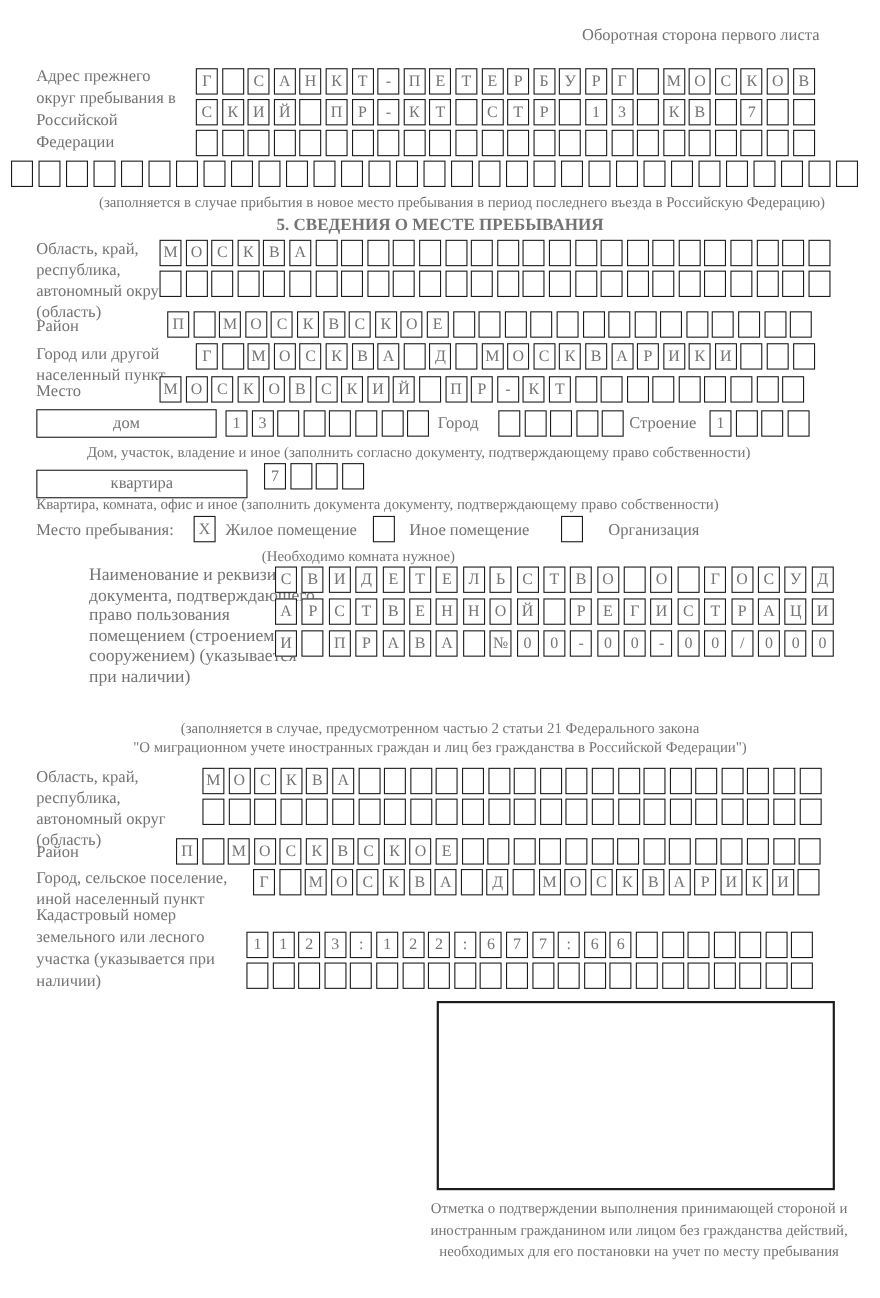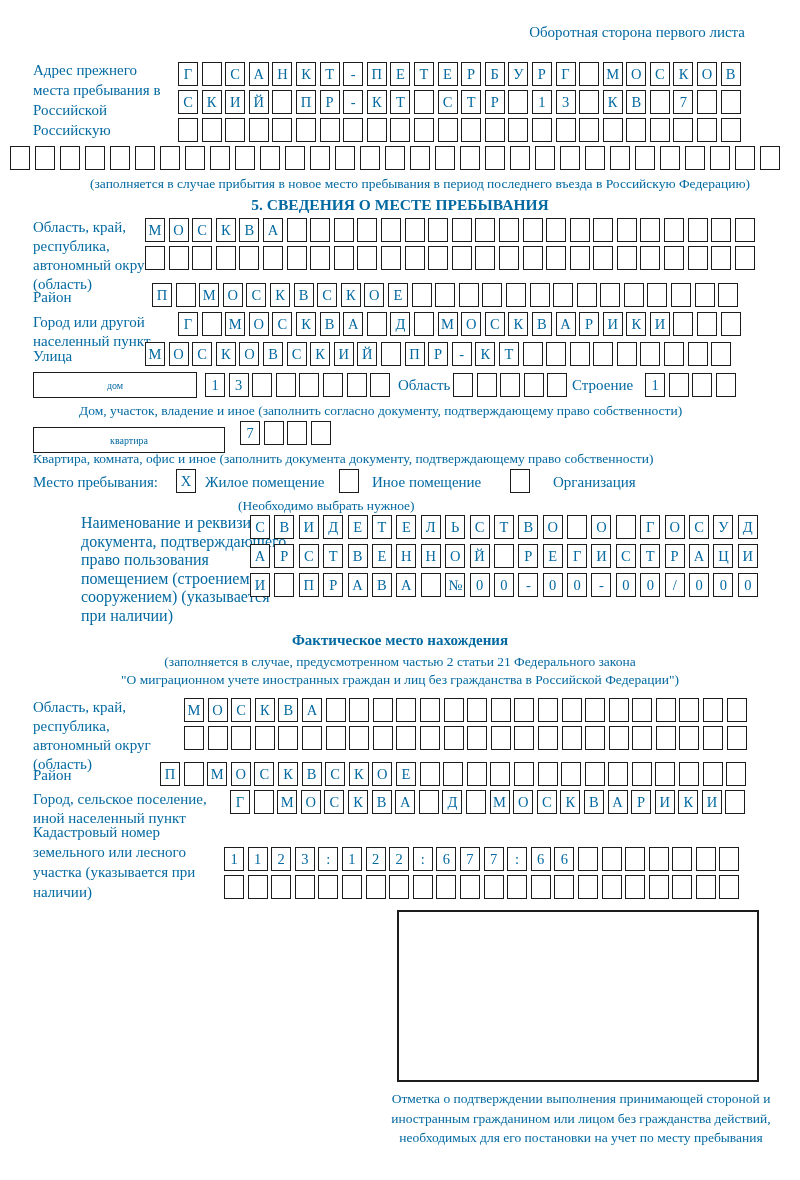--- a/index.html
+++ b/index.html
@@ -1,39 +1,39 @@
 <!DOCTYPE html>
 <html><head>
 <meta charset="utf-8">
 <style>
   html,body{margin:0;padding:0;background:#fff;}
   .page{position:relative;width:800px;height:1180px;background:#fff;
-        font-family:"Liberation Serif","DejaVu Serif",serif;color:#0369a1;overflow:hidden;}
+        font-family:"Liberation Serif","DejaVu Serif",serif;color:#737373;overflow:hidden;}
   .abs{position:absolute;}
   .boxrow{display:flex;gap:3.6px;}
   .boxrow.spread{gap:5px;}
   .cell{flex:0 0 auto;width:20px;height:24px;border:1.7px solid #1c1c1c;box-sizing:border-box;
         display:flex;align-items:center;justify-content:center;font-size:14.5px;background:#fff;}
   .widebox{border:1.7px solid #1c1c1c;box-sizing:border-box;display:flex;
-        align-items:center;justify-content:center;font-size:10px;background:#fff;}
+        align-items:center;justify-content:center;font-size:15px;background:#fff;}
   .lbl{font-size:15px;line-height:20px;}
   .lbl.tight{line-height:19px;}
   .note{font-size:13.5px;line-height:18px;}
   .center{left:0;width:800px;text-align:center;}
   .bold{font-weight:bold;}
   .stamp{border:2px solid #1c1c1c;box-sizing:border-box;background:#fff;}
 </style>
 </head>
 <body>
 
 <div class="page">
 
   <div class="abs lbl" style="top:22px;right:55px;">Оборотная сторона первого листа</div>
 
-  <div class="abs lbl" style="left:33px;top:60px;width:138px;">Адрес прежнего места пребывания в Российской Российскую</div>
+  <div class="abs lbl" style="left:33px;top:60px;width:138px;">Адрес прежнего округ пребывания в Российской Федерации</div>
   <div class="abs boxrow" style="left:178px;top:62px;">
       <div class="cell">Г</div>
       <div class="cell"></div>
       <div class="cell">С</div>
       <div class="cell">А</div>
       <div class="cell">Н</div>
       <div class="cell">К</div>
       <div class="cell">Т</div>
       <div class="cell">-</div>
       <div class="cell">П</div>
@@ -250,21 +250,21 @@
       <div class="cell">А</div>
       <div class="cell">Р</div>
       <div class="cell">И</div>
       <div class="cell">К</div>
       <div class="cell">И</div>
       <div class="cell"></div>
       <div class="cell"></div>
       <div class="cell"></div>
     </div>
 
-  <div class="abs lbl" style="left:33px;top:346px;">Улица</div>
+  <div class="abs lbl" style="left:33px;top:346px;">Место</div>
   <div class="abs boxrow" style="left:145px;top:342px;">
       <div class="cell">М</div>
       <div class="cell">О</div>
       <div class="cell">С</div>
       <div class="cell">К</div>
       <div class="cell">О</div>
       <div class="cell">В</div>
       <div class="cell">С</div>
       <div class="cell">К</div>
       <div class="cell">И</div>
@@ -290,21 +290,21 @@
   <div class="abs boxrow" style="left:205px;top:373px;">
       <div class="cell">1</div>
       <div class="cell">3</div>
       <div class="cell"></div>
       <div class="cell"></div>
       <div class="cell"></div>
       <div class="cell"></div>
       <div class="cell"></div>
       <div class="cell"></div>
     </div>
-  <div class="abs lbl" style="left:398px;top:375px;">Область</div>
+  <div class="abs lbl" style="left:398px;top:375px;">Город</div>
   <div class="abs boxrow" style="left:453px;top:373px;">
       <div class="cell"></div>
       <div class="cell"></div>
       <div class="cell"></div>
       <div class="cell"></div>
       <div class="cell"></div>
     </div>
   <div class="abs lbl" style="left:572px;top:375px;">Строение</div>
   <div class="abs boxrow" style="left:645px;top:373px;">
       <div class="cell">1</div>
@@ -323,21 +323,21 @@
     </div>
   <div class="abs note" style="left:33px;top:450px;">Квартира, комната, офис и иное (заполнить документа документу, подтверждающему право собственности)</div>
 
   <div class="abs lbl" style="left:33px;top:472px;">Место пребывания:</div>
   <div class="cell abs" style="left:176px;top:469px;">X</div>
   <div class="abs lbl" style="left:205px;top:472px;">Жилое помещение</div>
   <div class="cell abs" style="left:339px;top:469px;"></div>
   <div class="abs lbl" style="left:372px;top:472px;">Иное помещение</div>
   <div class="cell abs" style="left:510px;top:469px;"></div>
   <div class="abs lbl" style="left:553px;top:472px;">Организация</div>
-  <div class="abs note" style="left:238px;top:497px;">(Необходимо выбрать нужное)</div>
+  <div class="abs note" style="left:238px;top:497px;">(Необходимо комната нужное)</div>
 
   <div class="abs" style="left:33px;top:514px;width:212px;font-size:16px;line-height:18.5px;margin-left:48px;">Наименование и реквизиты документа, подтверждающего право пользования помещением (строением, сооружением) (указывается при наличии)</div>
   <div class="abs boxrow" style="left:250px;top:515px;gap:4.4px;">
       <div class="cell">С</div>
       <div class="cell">В</div>
       <div class="cell">И</div>
       <div class="cell">Д</div>
       <div class="cell">Е</div>
       <div class="cell">Т</div>
       <div class="cell">Е</div>
@@ -396,21 +396,20 @@
       <div class="cell">0</div>
       <div class="cell">-</div>
       <div class="cell">0</div>
       <div class="cell">0</div>
       <div class="cell">/</div>
       <div class="cell">0</div>
       <div class="cell">0</div>
       <div class="cell">0</div>
     </div>
 
-  <div class="abs lbl bold center" style="top:630px;">Фактическое место нахождения</div>
   <div class="abs note center" style="top:653px;">(заполняется в случае, предусмотренном частью 2 статьи 21 Федерального закона</div>
   <div class="abs note center" style="top:671px;">"О миграционном учете иностранных граждан и лиц без гражданства в Российской Федерации")</div>
 
   <div class="abs lbl tight" style="left:33px;top:698px;width:135px;">Область, край, республика, автономный округ (область)</div>
   <div class="abs boxrow" style="left:184px;top:698px;">
       <div class="cell">М</div>
       <div class="cell">О</div>
       <div class="cell">С</div>
       <div class="cell">К</div>
       <div class="cell">В</div>

